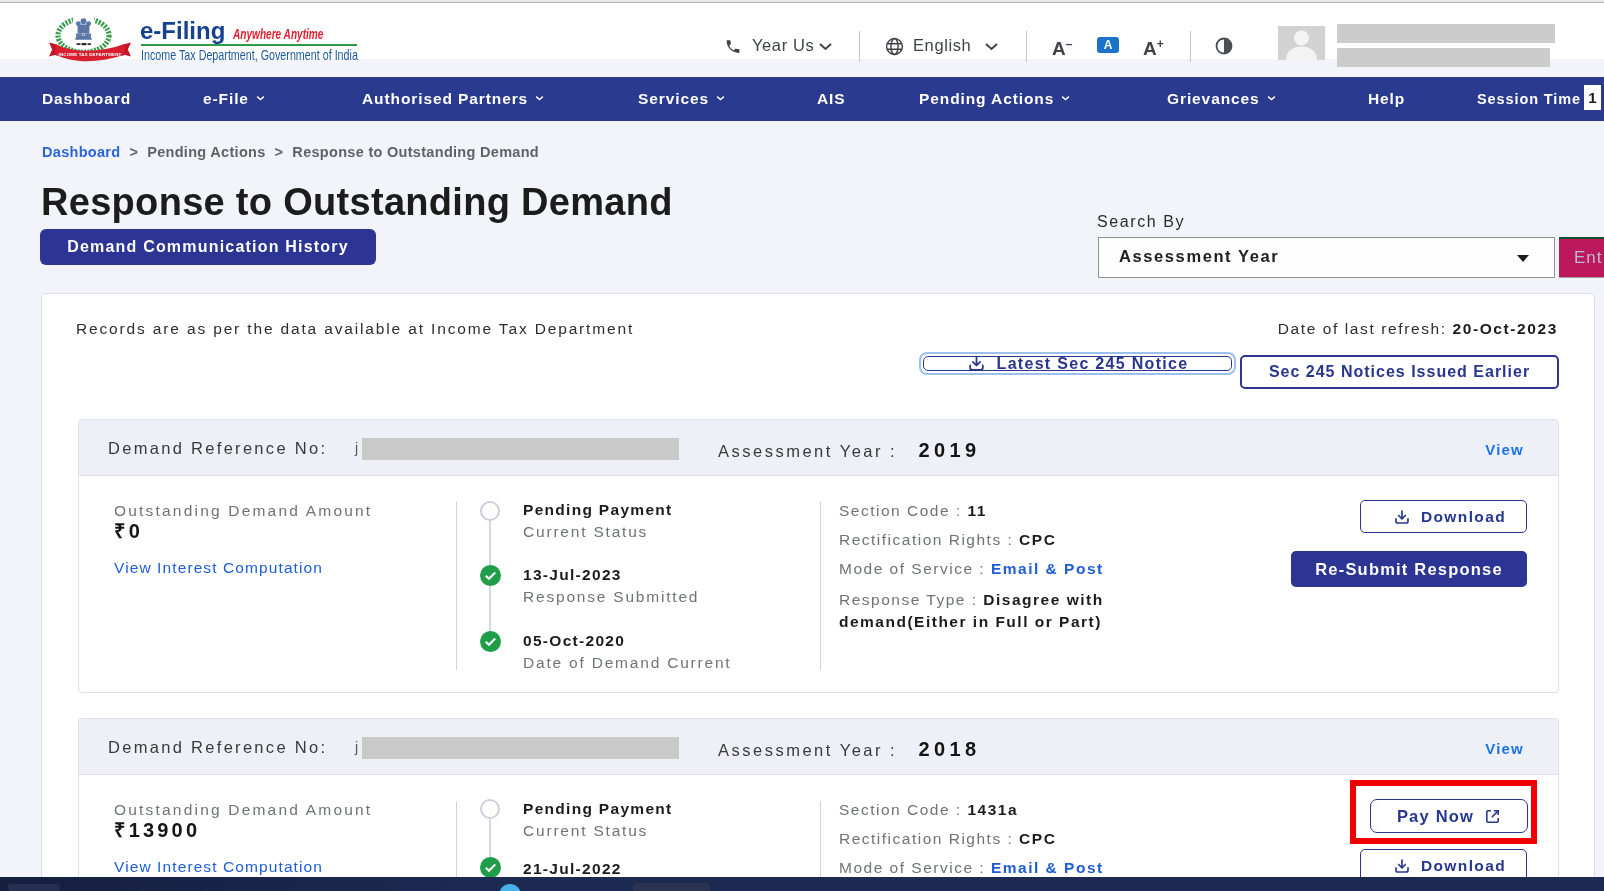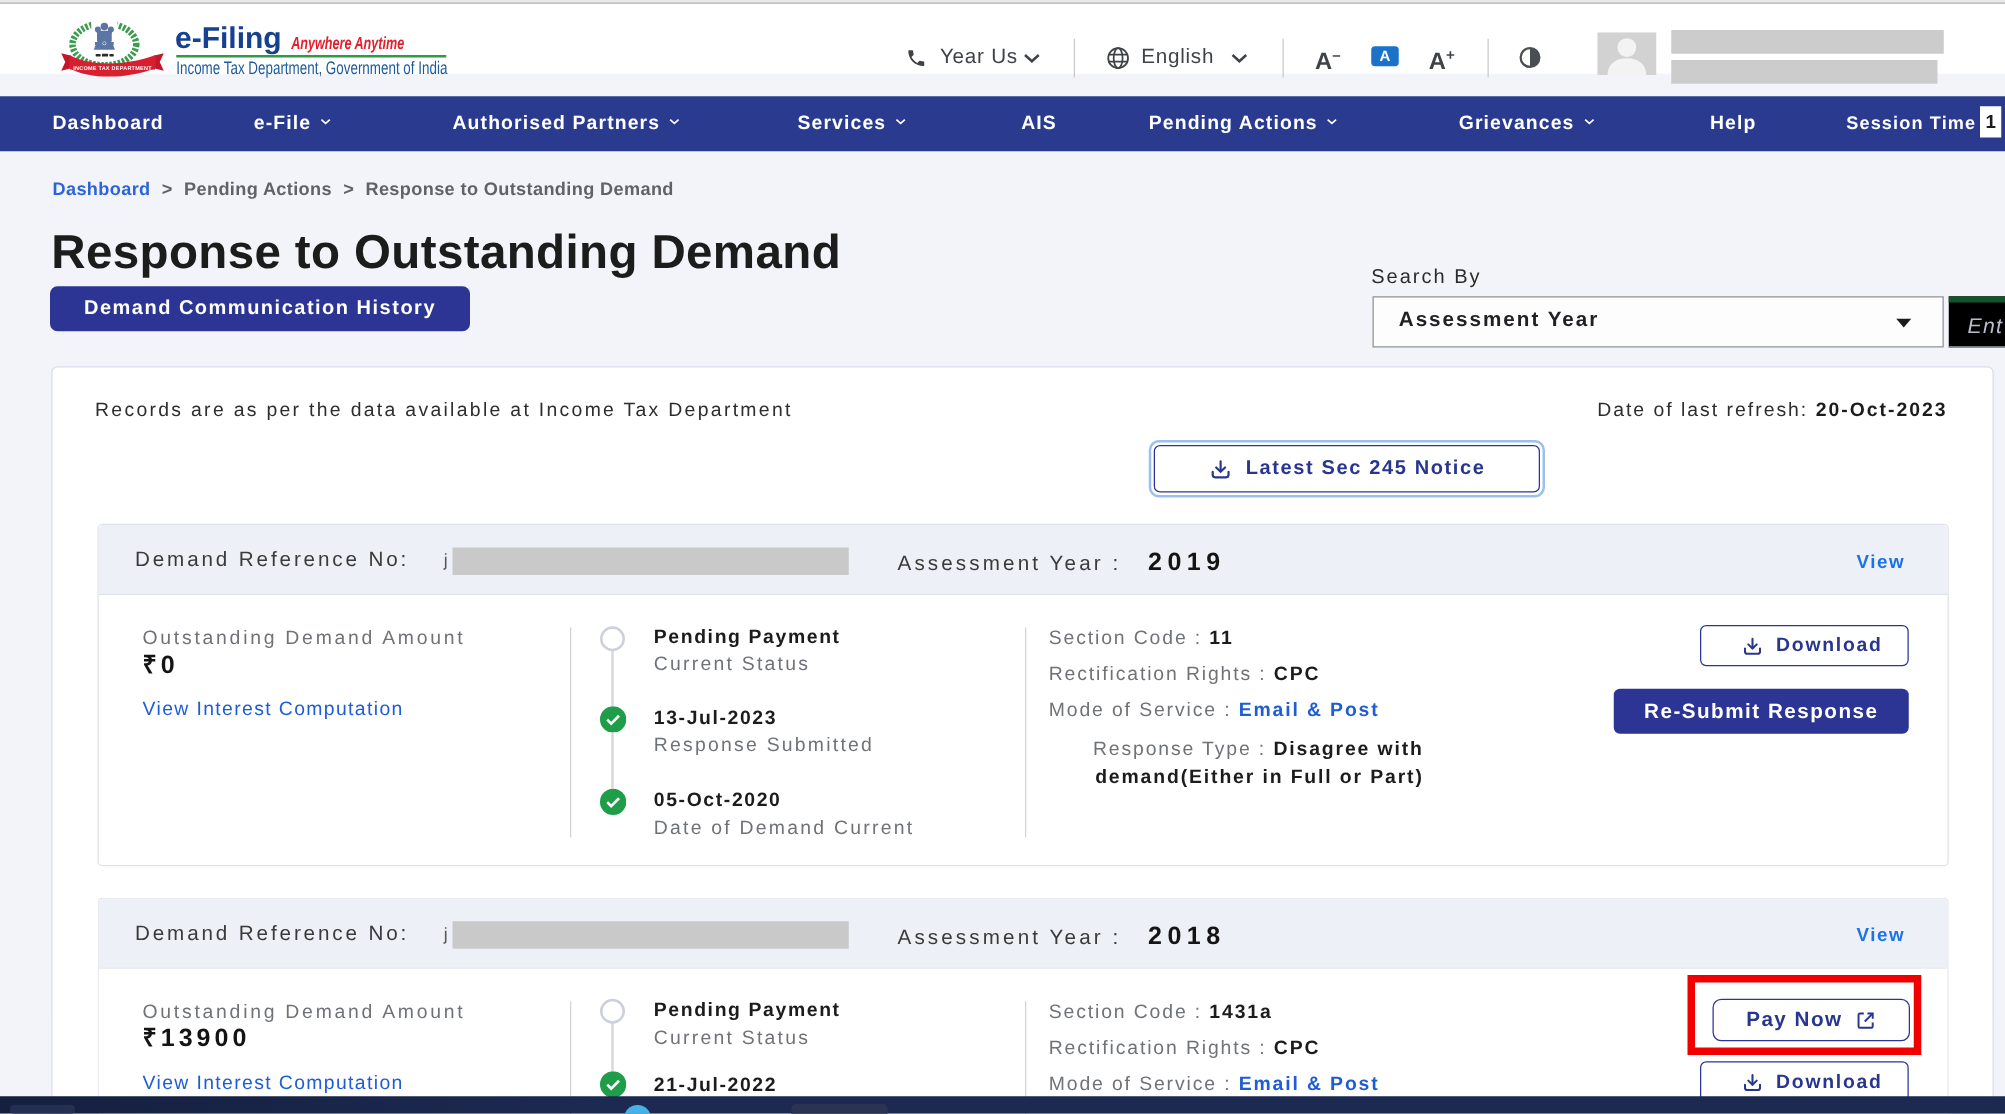--- a/index.html
+++ b/index.html
@@ -28,44 +28,44 @@
 #breadcrumb a { color:#2b64d9; text-decoration:none; }
 .bc-sep { margin:0 9px; color:#5f6368; font-weight:bold; }
 #title { position:absolute; left:41px; top:181px; font-size:38px; font-weight:bold; color:#1c1c1c; letter-spacing:0.3px; }
 #dch-btn { position:absolute; left:40px; top:229px; width:336px; height:36px; background:#2c3594; border-radius:6px; color:#fff; font-size:16px; font-weight:bold; text-align:center; line-height:36px; letter-spacing:1.2px; }
 
 
 #searchby-label { position:absolute; left:1097px; top:213px; font-size:16px; color:#2b2b2b; letter-spacing:1.6px; }
 #searchby-select { position:absolute; left:1098px; top:237px; width:457px; height:41px; background:#fdfdfe; border:1px solid #8f9092; }
 #searchby-select .val { position:absolute; left:20px; top:9px; font-size:16.5px; color:#202124; font-weight:bold; letter-spacing:1.6px; }
 #searchby-select .arr { position:absolute; right:25px; top:17px; width:0; height:0; border-left:6px solid transparent; border-right:6px solid transparent; border-top:7px solid #1c1c1c; }
-#searchby-input { position:absolute; left:1559px; top:237px; width:45px; height:41px; background:#000000; border-top:5px solid #14532d; border-bottom:1px solid #a0a1a3;font-style:italic; }
+#searchby-input { position:absolute; left:1559px; top:237px; width:45px; height:41px; background:#be185d; border-top:2px solid #14532d; border-bottom:1px solid #a0a1a3; }
 #searchby-input .ph { position:absolute; left:15px; top:9px; font-size:17px; color:#b9bdd2; letter-spacing:1px; }
 
 
 #card { position:absolute; left:41px; top:293px; width:1554px; height:598px; background:#fff; border:1px solid #dadded; border-radius:5px; }
 #records-txt { position:absolute; left:34px; top:26px; font-size:15.5px; color:#2d2d2d; letter-spacing:1.85px; }
 #refresh-txt { position:absolute; right:36px; top:26px; font-size:15.5px; color:#2d2d2d; letter-spacing:1.6px; }
 #refresh-txt b { color:#1c1c1c; }
 
 .btn-outline { position:absolute; background:#fff; border:2px solid #2c3594; border-radius:5px; color:#28368f; font-weight:bold; font-size:16px; }
-#btn-latest { left:877px; top:58px; width:317px; height:46px; border-radius:8px; border:2px solid #9cc0ee; padding:2px; }
+#btn-latest { left:877px; top:58px; width:317px; height:23px; border-radius:8px; border:2px solid #9cc0ee; padding:2px; }
 #btn-latest .inner { width:100%; height:100%; border:1.5px solid #2c3594; border-radius:5px; display:flex; align-items:center; justify-content:center; gap:11px; color:#28368f; font-weight:bold; font-size:16px; letter-spacing:1.3px; }
 #btn-earlier { left:1198px; top:61px; width:319px; height:34px; display:flex; align-items:center; justify-content:center; letter-spacing:1.0px; }
 
 
 .dcard { position:absolute; left:36px; width:1481px; background:#fff; border:1px solid #dfe1ee; border-radius:4px; }
 .dcard .dhead { position:relative; height:56px; background:#eef0f7; border-bottom:1px solid #dfe1ee; border-radius:4px 4px 0 0; }
 .dhead .lbl { position:absolute; left:29px; top:19px; font-size:16.5px; color:#3a3a3a; letter-spacing:2.3px; }
 .dhead .bar { position:absolute; left:283px; top:18px; width:317px; height:22px; background:#c9c9c9; }
 .dhead .tiny { position:absolute; left:276px; top:20px; font-size:14px; color:#555; }
 .dhead .ay { position:absolute; left:639px; top:19px; font-size:16.5px; color:#3a3a3a; letter-spacing:2.5px; }
 .dhead .ay b { font-size:20px; color:#141414; letter-spacing:4.4px; }
 .dhead .view { position:absolute; right:34px; top:21px; font-size:15px; font-weight:bold; color:#1a73e8; letter-spacing:1.2px; }
-.dbody { position:relative;text-align:right; }
+.dbody { position:relative; }
 .vline { position:absolute; width:1px; background:#d0d3dd; }
 .lcol-l1 { position:absolute; left:35px; top:26px; font-size:15.5px; color:#6f7276; letter-spacing:2.2px; }
 .lcol-amt { position:absolute; left:35px; top:41px; font-size:20px; font-weight:bold; color:#141414; letter-spacing:3.2px; }
 .lcol-vic { position:absolute; left:35px; top:83px; font-size:15.5px; font-weight:normal; color:#1e5dd4; letter-spacing:1.1px; }
 
 .tl-circle-open { position:absolute; width:20px; height:20px; border-radius:50%; background:#fff; border:2.5px solid #ccd0da; }
 .tl-check { position:absolute; width:21px; height:21px; }
 .tl-line { position:absolute; width:2px; background:#d6d9e2; }
 .tl-t1 { position:absolute; font-size:15.5px; font-weight:bold; color:#1c1c1c; letter-spacing:1.3px; }
 .tl-t2 { position:absolute; font-size:15.5px; color:#6f7276; letter-spacing:1.8px; }
@@ -212,20 +212,21 @@
         <div class="inner">
       <svg width="19" height="19" viewBox="0 0 24 24">
             <g fill="none" stroke="#28368f" stroke-width="2.2" stroke-linecap="round" stroke-linejoin="round">
               <path d="M12 4v10"></path>
               <path d="M7.5 10l4.5 4.5 4.5-4.5"></path>
               <path d="M4 14.5v3a2.5 2.5 0 0 0 2.5 2.5h11a2.5 2.5 0 0 0 2.5-2.5v-3"></path>
             </g>
           </svg>
       Latest Sec 245 Notice</div>
     </div>
+    <div id="btn-earlier" class="btn-outline">Sec 245 Notices Issued Earlier</div>
 
     <div class="dcard" style="top:125px;height:274px;">
       <div class="dhead">
         <span class="lbl">Demand Reference No:</span>
           <span class="tiny">j</span>
         <div class="bar"></div>
         <span class="ay">Assessment Year :&nbsp;&nbsp; <b>2019</b></span>
         <span class="view">View</span>
       </div>
       <div class="dbody" style="height:217px;">

